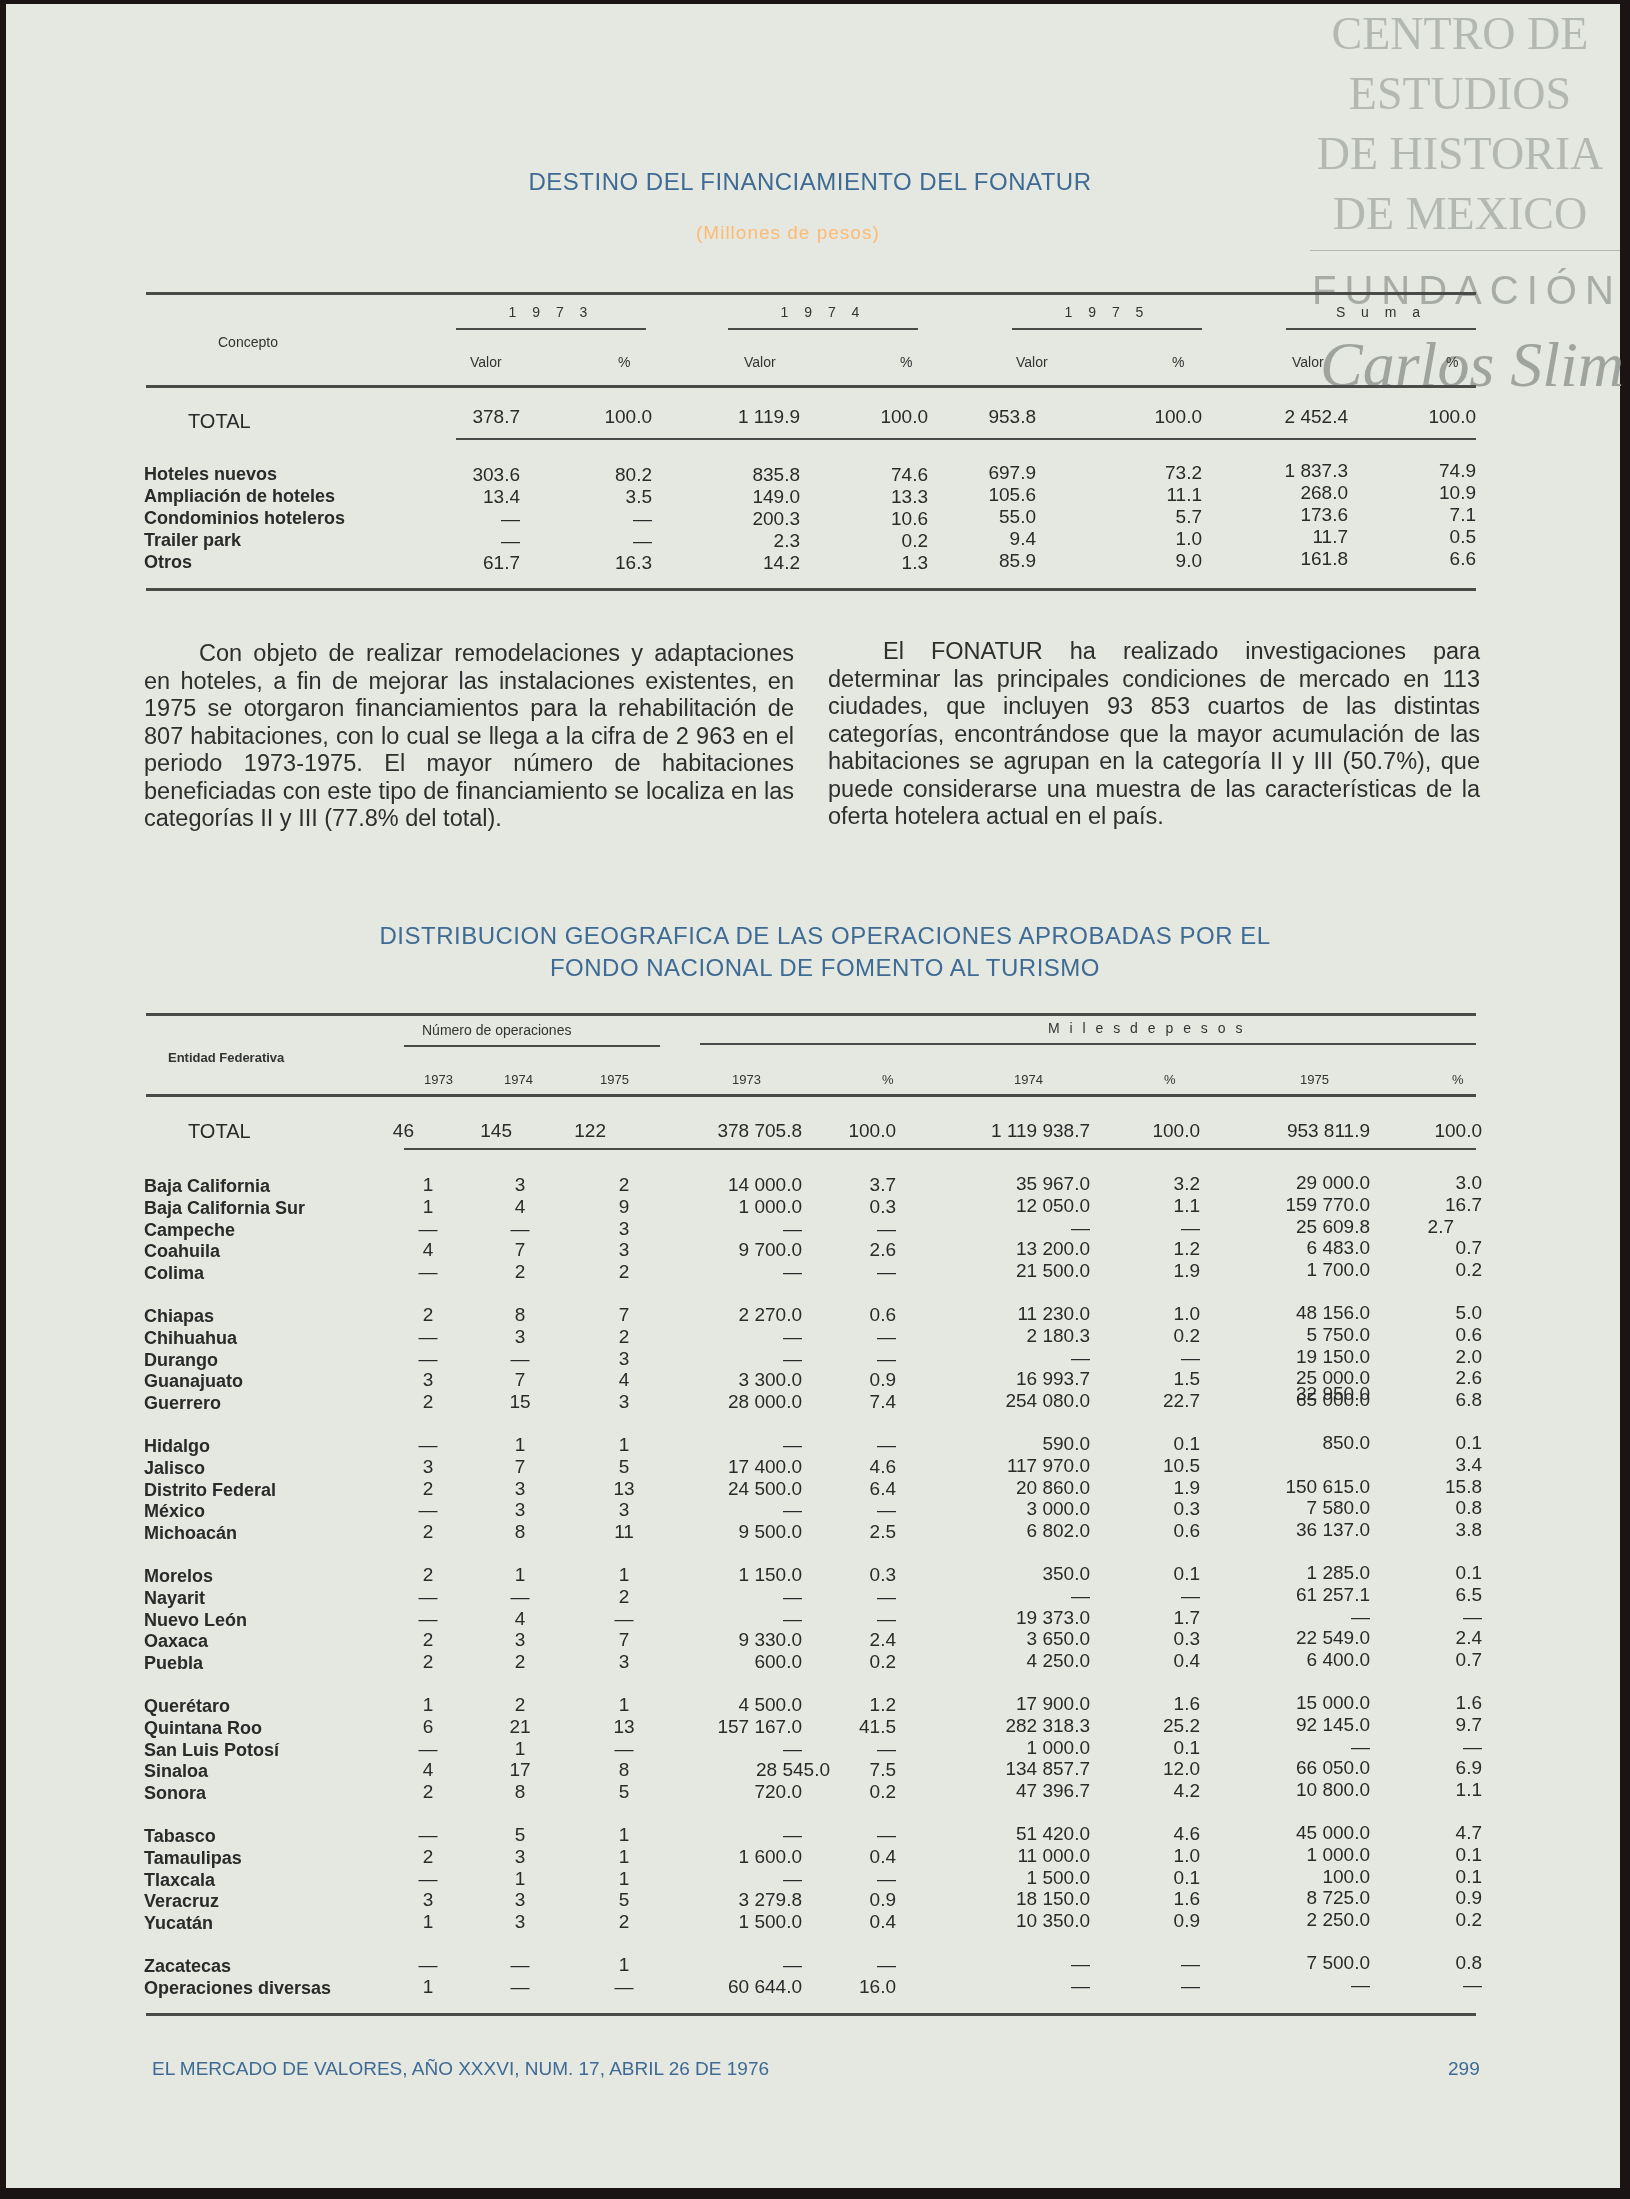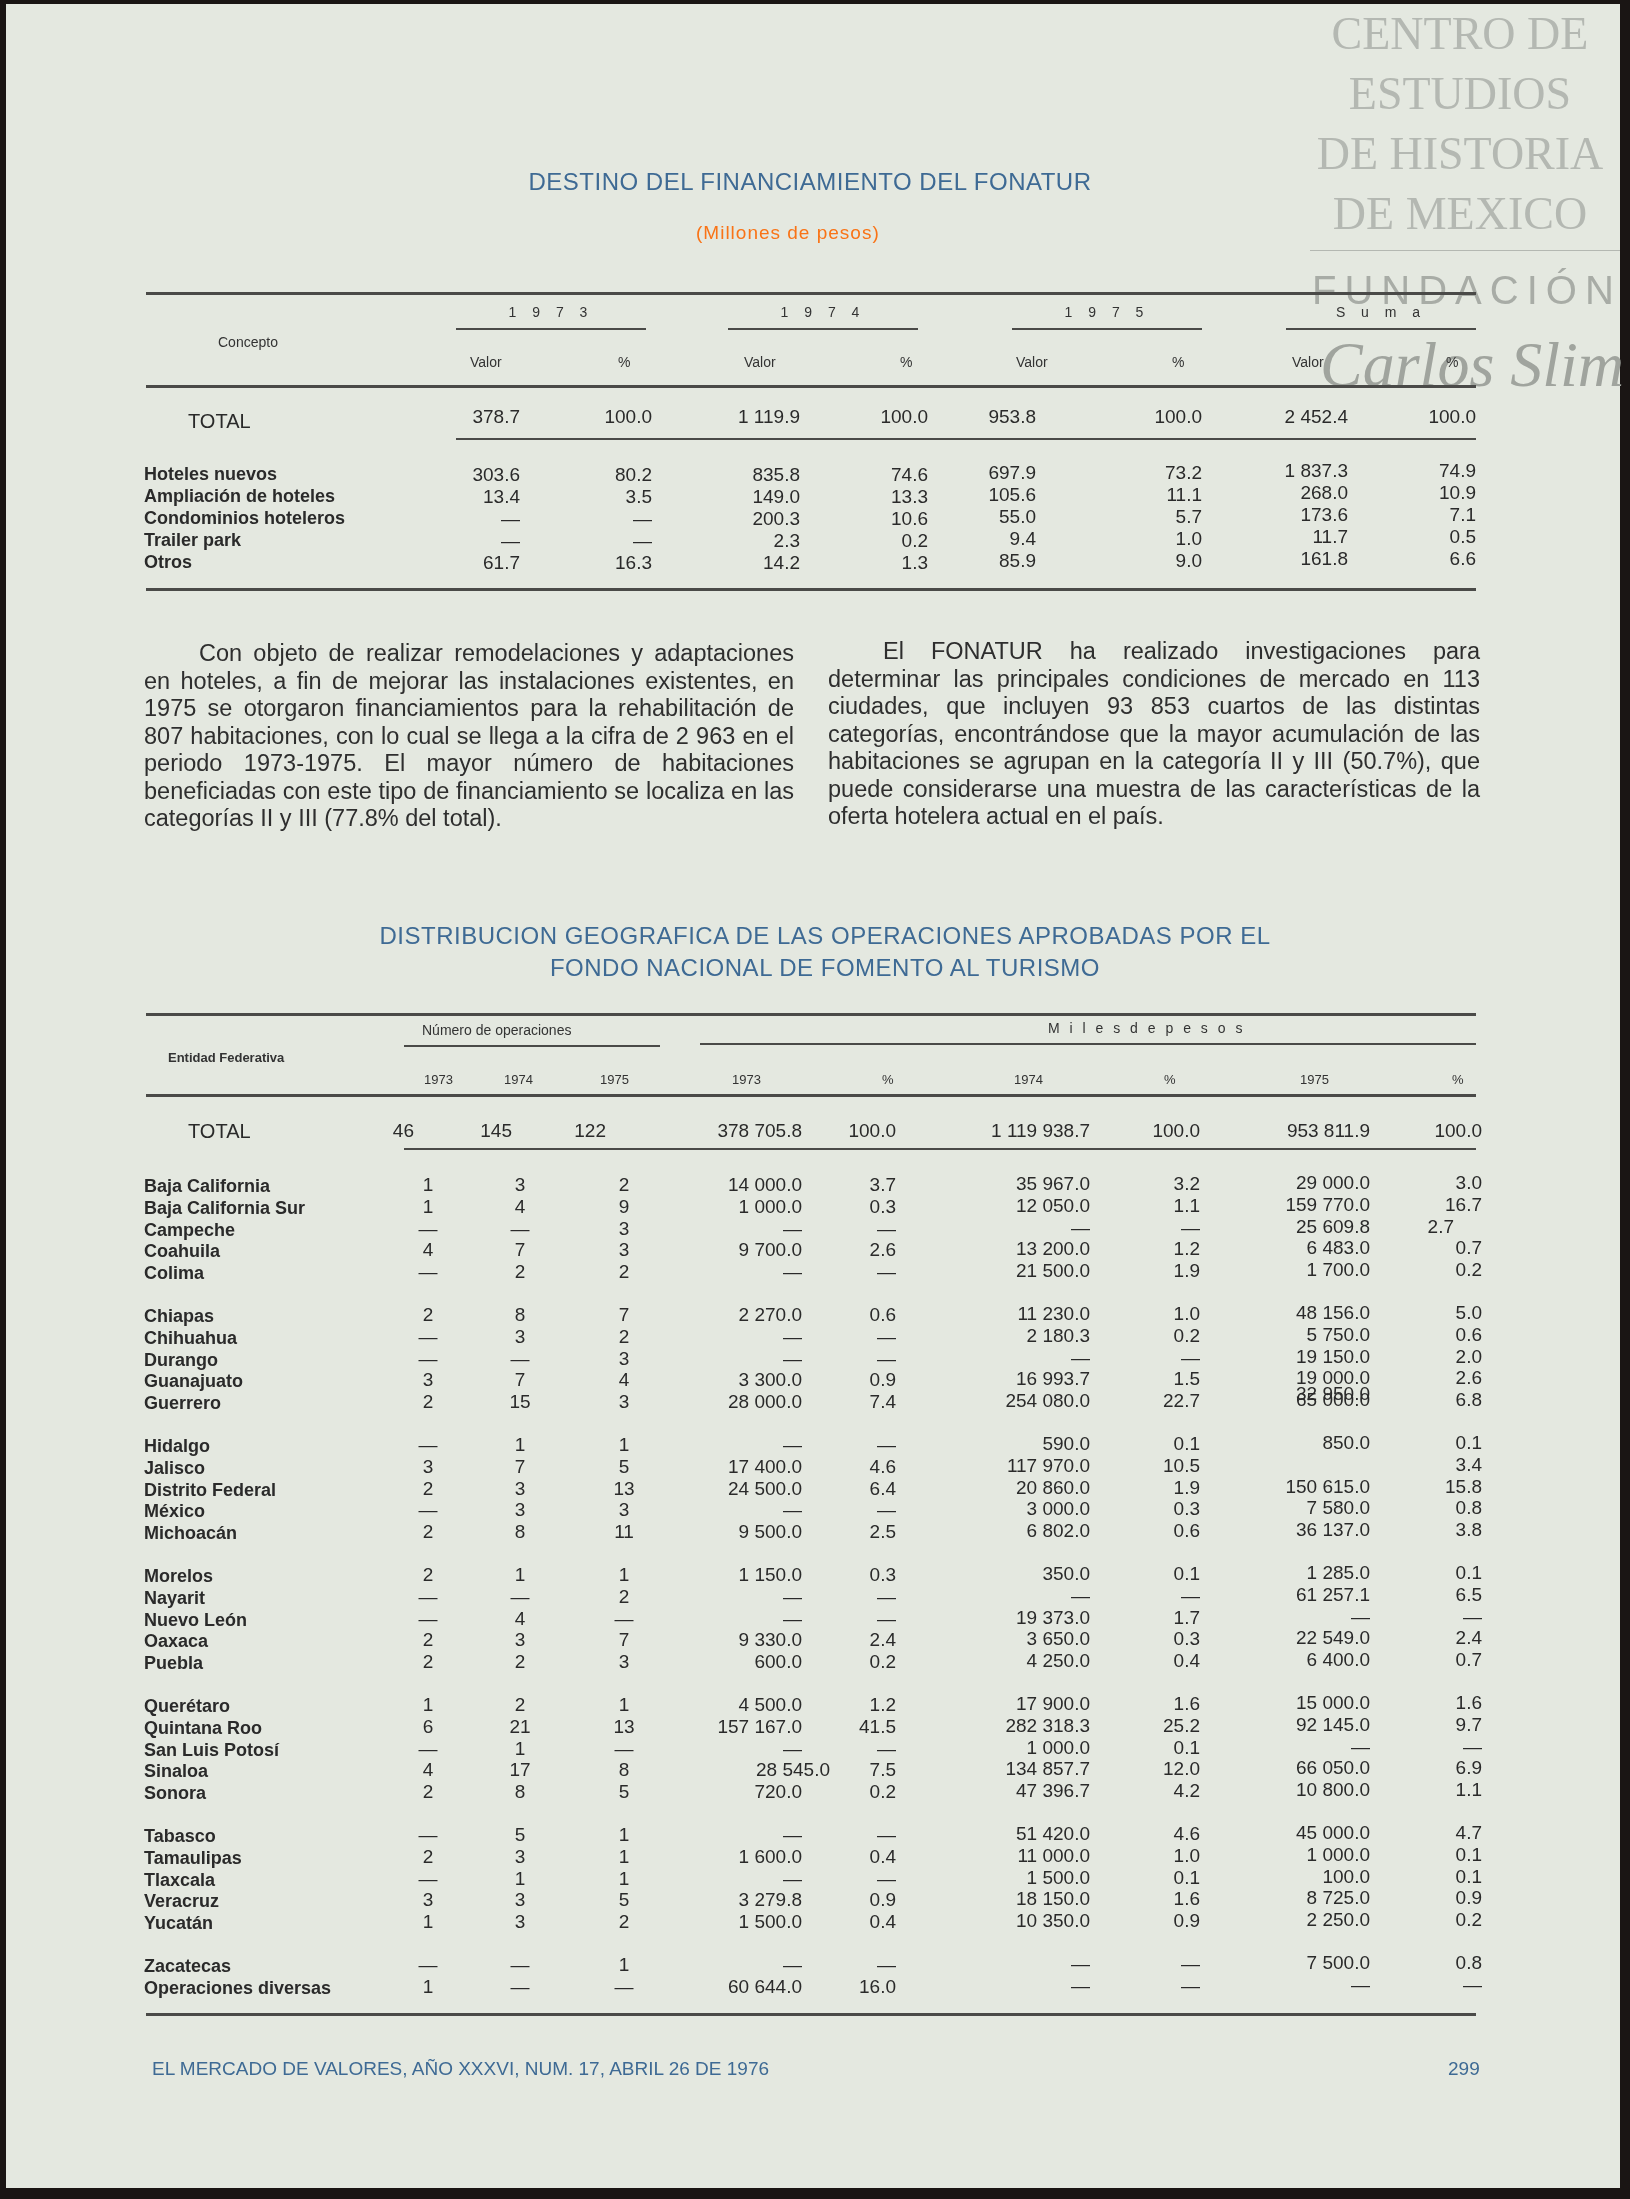--- a/index.html
+++ b/index.html
@@ -27,21 +27,21 @@
     color: #a8aca6; font-size: 40px; letter-spacing: 8px;
   }
   .wm-sign {
     position: absolute; left: 1320px; top: 328px;
     font-family: "Liberation Serif", serif; font-style: italic;
     color: #a0a49e; font-size: 64px;
   }
   .title-blue {
     position: absolute; color: #3e6a94; font-size: 24px; letter-spacing: 0.5px; text-align: center;
   }
-  .subtitle { position: absolute; color: #f97316; font-size: 19px; letter-spacing: 1px; }
+  .subtitle { position: absolute; color: #fdba74; font-size: 19px; letter-spacing: 1px; }
   .hr { position: absolute; height: 3px; background: #4a4a48; }
   .hr.thin { height: 2px; }
   .small { position: absolute; font-size: 14px; color: #333; }
   .spaced { letter-spacing: 6px; }
   .cell { position: absolute; font-size: 19px; color: #2a2a2a; white-space: nowrap; }
   .r { text-align: right; }
   .c { text-align: center; }
   .lbl { font-weight: bold; font-size: 18px; }
   .para {
     position: absolute; font-size: 23.5px; line-height: 27.5px; color: #2e2e2e;
@@ -266,21 +266,21 @@
     <div class="cell r" style="left:1190px;top:1345.5999999999997px;width:180px;">19 150.0</div>
     <div class="cell r" style="left:1302px;top:1345.5999999999997px;width:180px;">2.0</div>
     <div class="cell lbl" style="left:144px;top:1371.3999999999996px;">Guanajuato</div>
     <div class="cell c" style="left:408px;top:1369.3999999999996px;width:40px;">3</div>
     <div class="cell c" style="left:500px;top:1369.3999999999996px;width:40px;">7</div>
     <div class="cell c" style="left:604px;top:1369.3999999999996px;width:40px;">4</div>
     <div class="cell r" style="left:622px;top:1369.3999999999996px;width:180px;">3 300.0</div>
     <div class="cell r" style="left:716px;top:1369.3999999999996px;width:180px;">0.9</div>
     <div class="cell r" style="left:910px;top:1368.3999999999996px;width:180px;">16 993.7</div>
     <div class="cell r" style="left:1020px;top:1368.3999999999996px;width:180px;">1.5</div>
-    <div class="cell r" style="left:1190px;top:1367.3999999999996px;width:180px;">19 000.0</div>
+    <div class="cell r" style="left:1190px;top:1367.3999999999996px;width:180px;">25 000.0</div>
     <div class="cell r" style="left:1302px;top:1367.3999999999996px;width:180px;">2.6</div>
     <div class="cell lbl" style="left:144px;top:1393.1999999999996px;">Guerrero</div>
     <div class="cell c" style="left:408px;top:1391.1999999999996px;width:40px;">2</div>
     <div class="cell c" style="left:500px;top:1391.1999999999996px;width:40px;">15</div>
     <div class="cell c" style="left:604px;top:1391.1999999999996px;width:40px;">3</div>
     <div class="cell r" style="left:622px;top:1391.1999999999996px;width:180px;">28 000.0</div>
     <div class="cell r" style="left:716px;top:1391.1999999999996px;width:180px;">7.4</div>
     <div class="cell r" style="left:910px;top:1390.1999999999996px;width:180px;">254 080.0</div>
     <div class="cell r" style="left:1020px;top:1390.1999999999996px;width:180px;">22.7</div>
     <div class="cell r" style="left:1190px;top:1389.1999999999996px;width:180px;">65 000.0</div>

